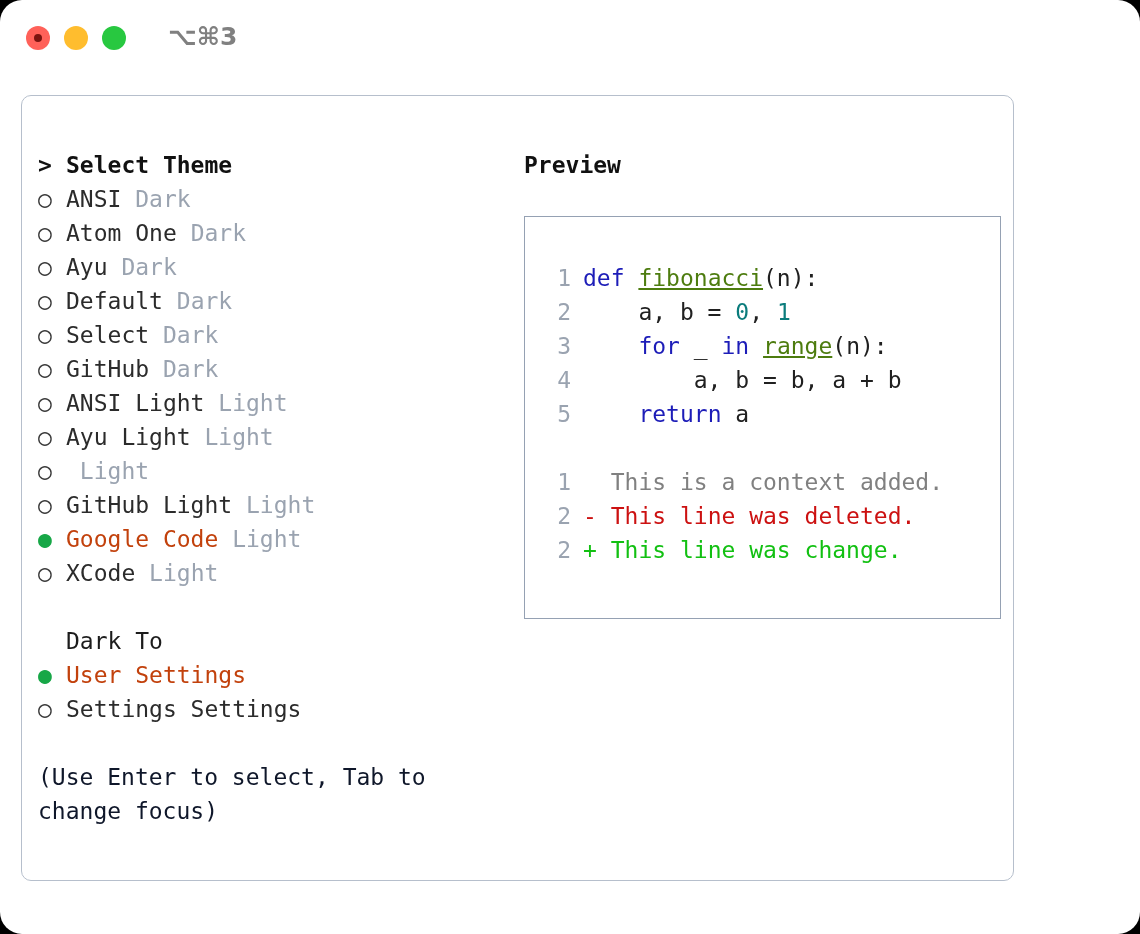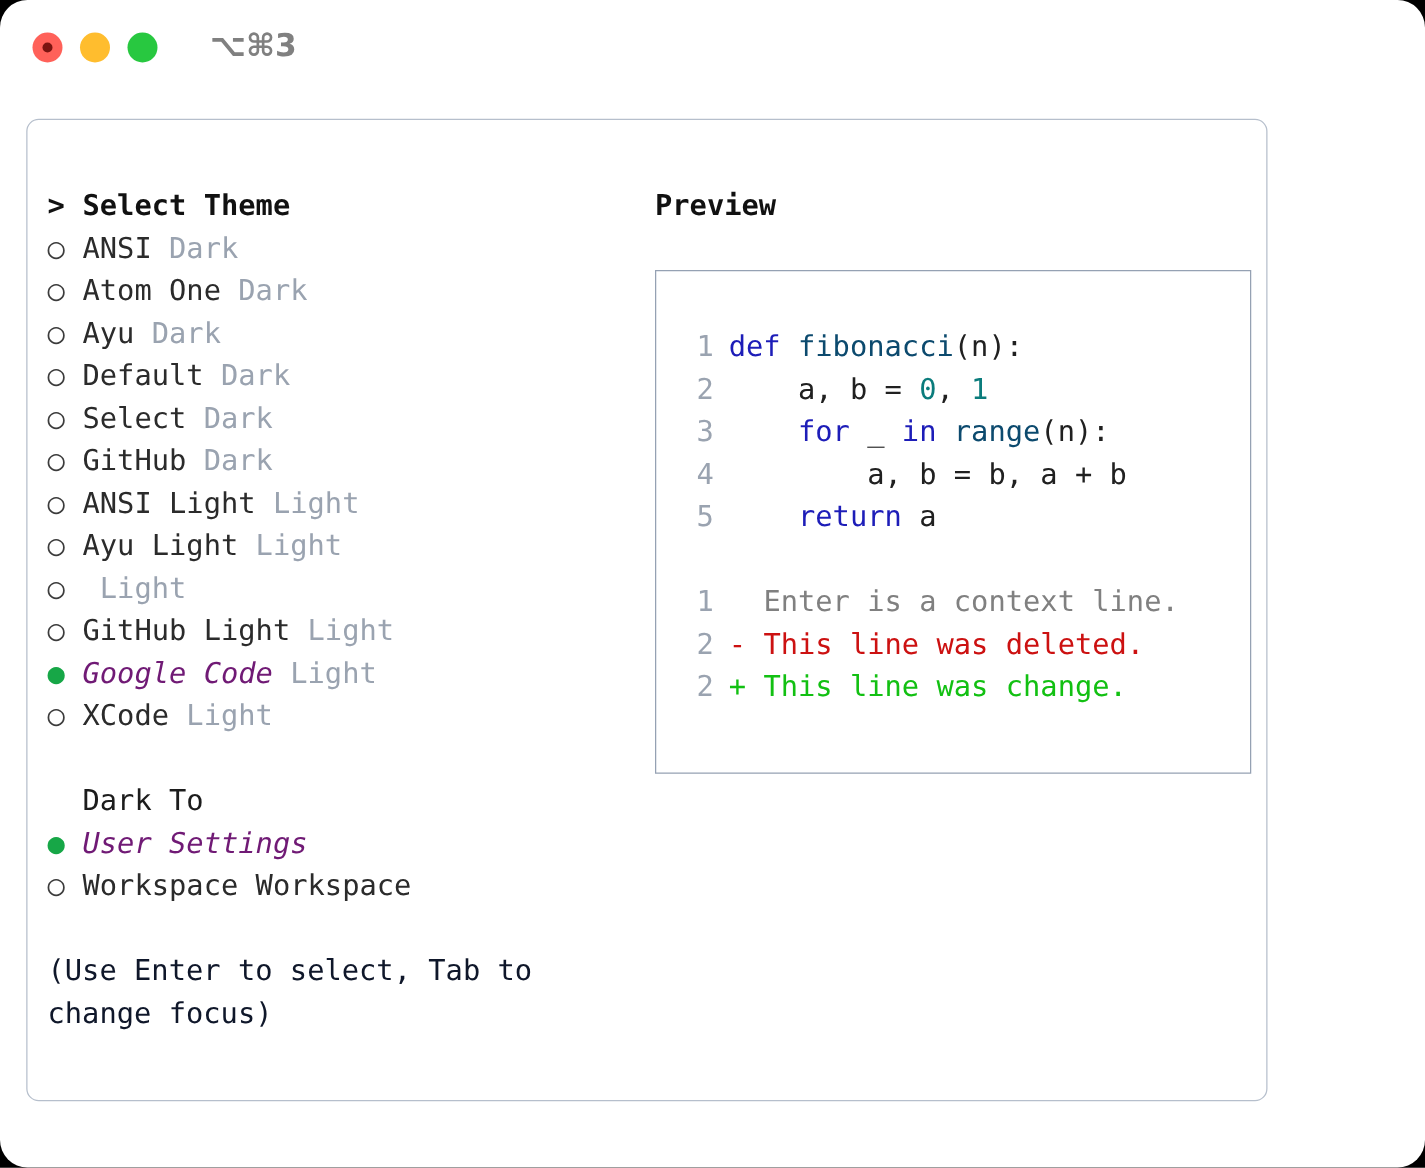--- a/index.html
+++ b/index.html
@@ -102,21 +102,21 @@
 
   .opt-row {
     display: flex;
     align-items: baseline;
     font-size: 23px;
     line-height: 34px;
     white-space: pre;
   }
   .opt-label { color: #2b2b2b; text-align: right; }
   .opt-tag   { color: #9aa3b0; }
-  .opt-row.selected .opt-label { color: #701a75; font-style: italic; }
+  .opt-row.selected .opt-label { color: #c2410c; }
   .opt-row.selected .marker    { color: #17a747; }
   .opt-row .marker { color: #3c3c3c; }
 
   .section-head {
     display: flex;
     align-items: baseline;
     font-size: 23px;
     line-height: 34px;
     color: #1c1c1c;
     white-space: pre;
@@ -162,21 +162,21 @@
   }
   .lno {
     display: inline-block;
     width: 32px;
     flex: 0 0 32px;
     text-align: right;
     color: #9aa3b0;
     margin-right: 12px;
   }
   .tok-kw   { color: #1d1db8; }
-  .tok-fn   { color: #0c4a6e; }
+  .tok-fn   { color: #4d7c0f; text-decoration: underline; }
   .tok-num  { color: #0b7c7c; }
   .tok-pln  { color: #202020; }
   .tok-ctx  { color: #808080; }
   .tok-del  { color: #cc1111; }
   .tok-add  { color: #12c012; }
 
   .blank-line { height: 34px; }
 </style>
 </head>
 <body>
@@ -218,42 +218,42 @@
 
       <div class="spacer-34"></div>
 
       <div class="section-head">
         <span class="marker"></span>
         <span>Dark To</span>
       </div>
 
       <div id="apply-options">
           <div class="opt-row selected"><span class="marker">●</span><span class="opt-label">User Settings</span></div>
-          <div class="opt-row"><span class="marker">○</span><span class="opt-label">Workspace Workspace</span></div>
+          <div class="opt-row"><span class="marker">○</span><span class="opt-label">Settings Settings</span></div>
         </div>
 
       <div class="spacer-34"></div>
 
       <div class="hint">(Use Enter to select, Tab to change focus)</div>
     </div>
 
     <div class="right-col">
       <div class="preview-title">Preview</div>
 
       <div class="preview-box">
         <div id="preview-code">
             <div class="code-line"><span class="lno">1</span><span class="tok-kw">def </span><span class="tok-fn">fibonacci</span><span class="tok-pln">(n):</span></div>
             <div class="code-line"><span class="lno">2</span><span class="tok-pln">    a, b = </span><span class="tok-num">0</span><span class="tok-pln">, </span><span class="tok-num">1</span></div>
             <div class="code-line"><span class="lno">3</span><span class="tok-pln">    </span><span class="tok-kw">for</span><span class="tok-pln"> _ </span><span class="tok-kw">in</span><span class="tok-pln"> </span><span class="tok-fn">range</span><span class="tok-pln">(n):</span></div>
             <div class="code-line"><span class="lno">4</span><span class="tok-pln">        a, b = b, a + b</span></div>
             <div class="code-line"><span class="lno">5</span><span class="tok-pln">    </span><span class="tok-kw">return</span><span class="tok-pln"> a</span></div>
           </div>
         <div class="blank-line"></div>
         <div id="preview-diff">
-            <div class="code-line"><span class="lno">1</span><span class="tok-ctx">  </span><span class="tok-ctx">Enter is a context line.</span></div>
+            <div class="code-line"><span class="lno">1</span><span class="tok-ctx">  </span><span class="tok-ctx">This is a context added.</span></div>
             <div class="code-line"><span class="lno">2</span><span class="tok-del">- </span><span class="tok-del">This line was deleted.</span></div>
             <div class="code-line"><span class="lno">2</span><span class="tok-add">+ </span><span class="tok-add">This line was change.</span></div>
           </div>
       </div>
     </div>
 
   </div>
 </div>
 
 </body></html>

